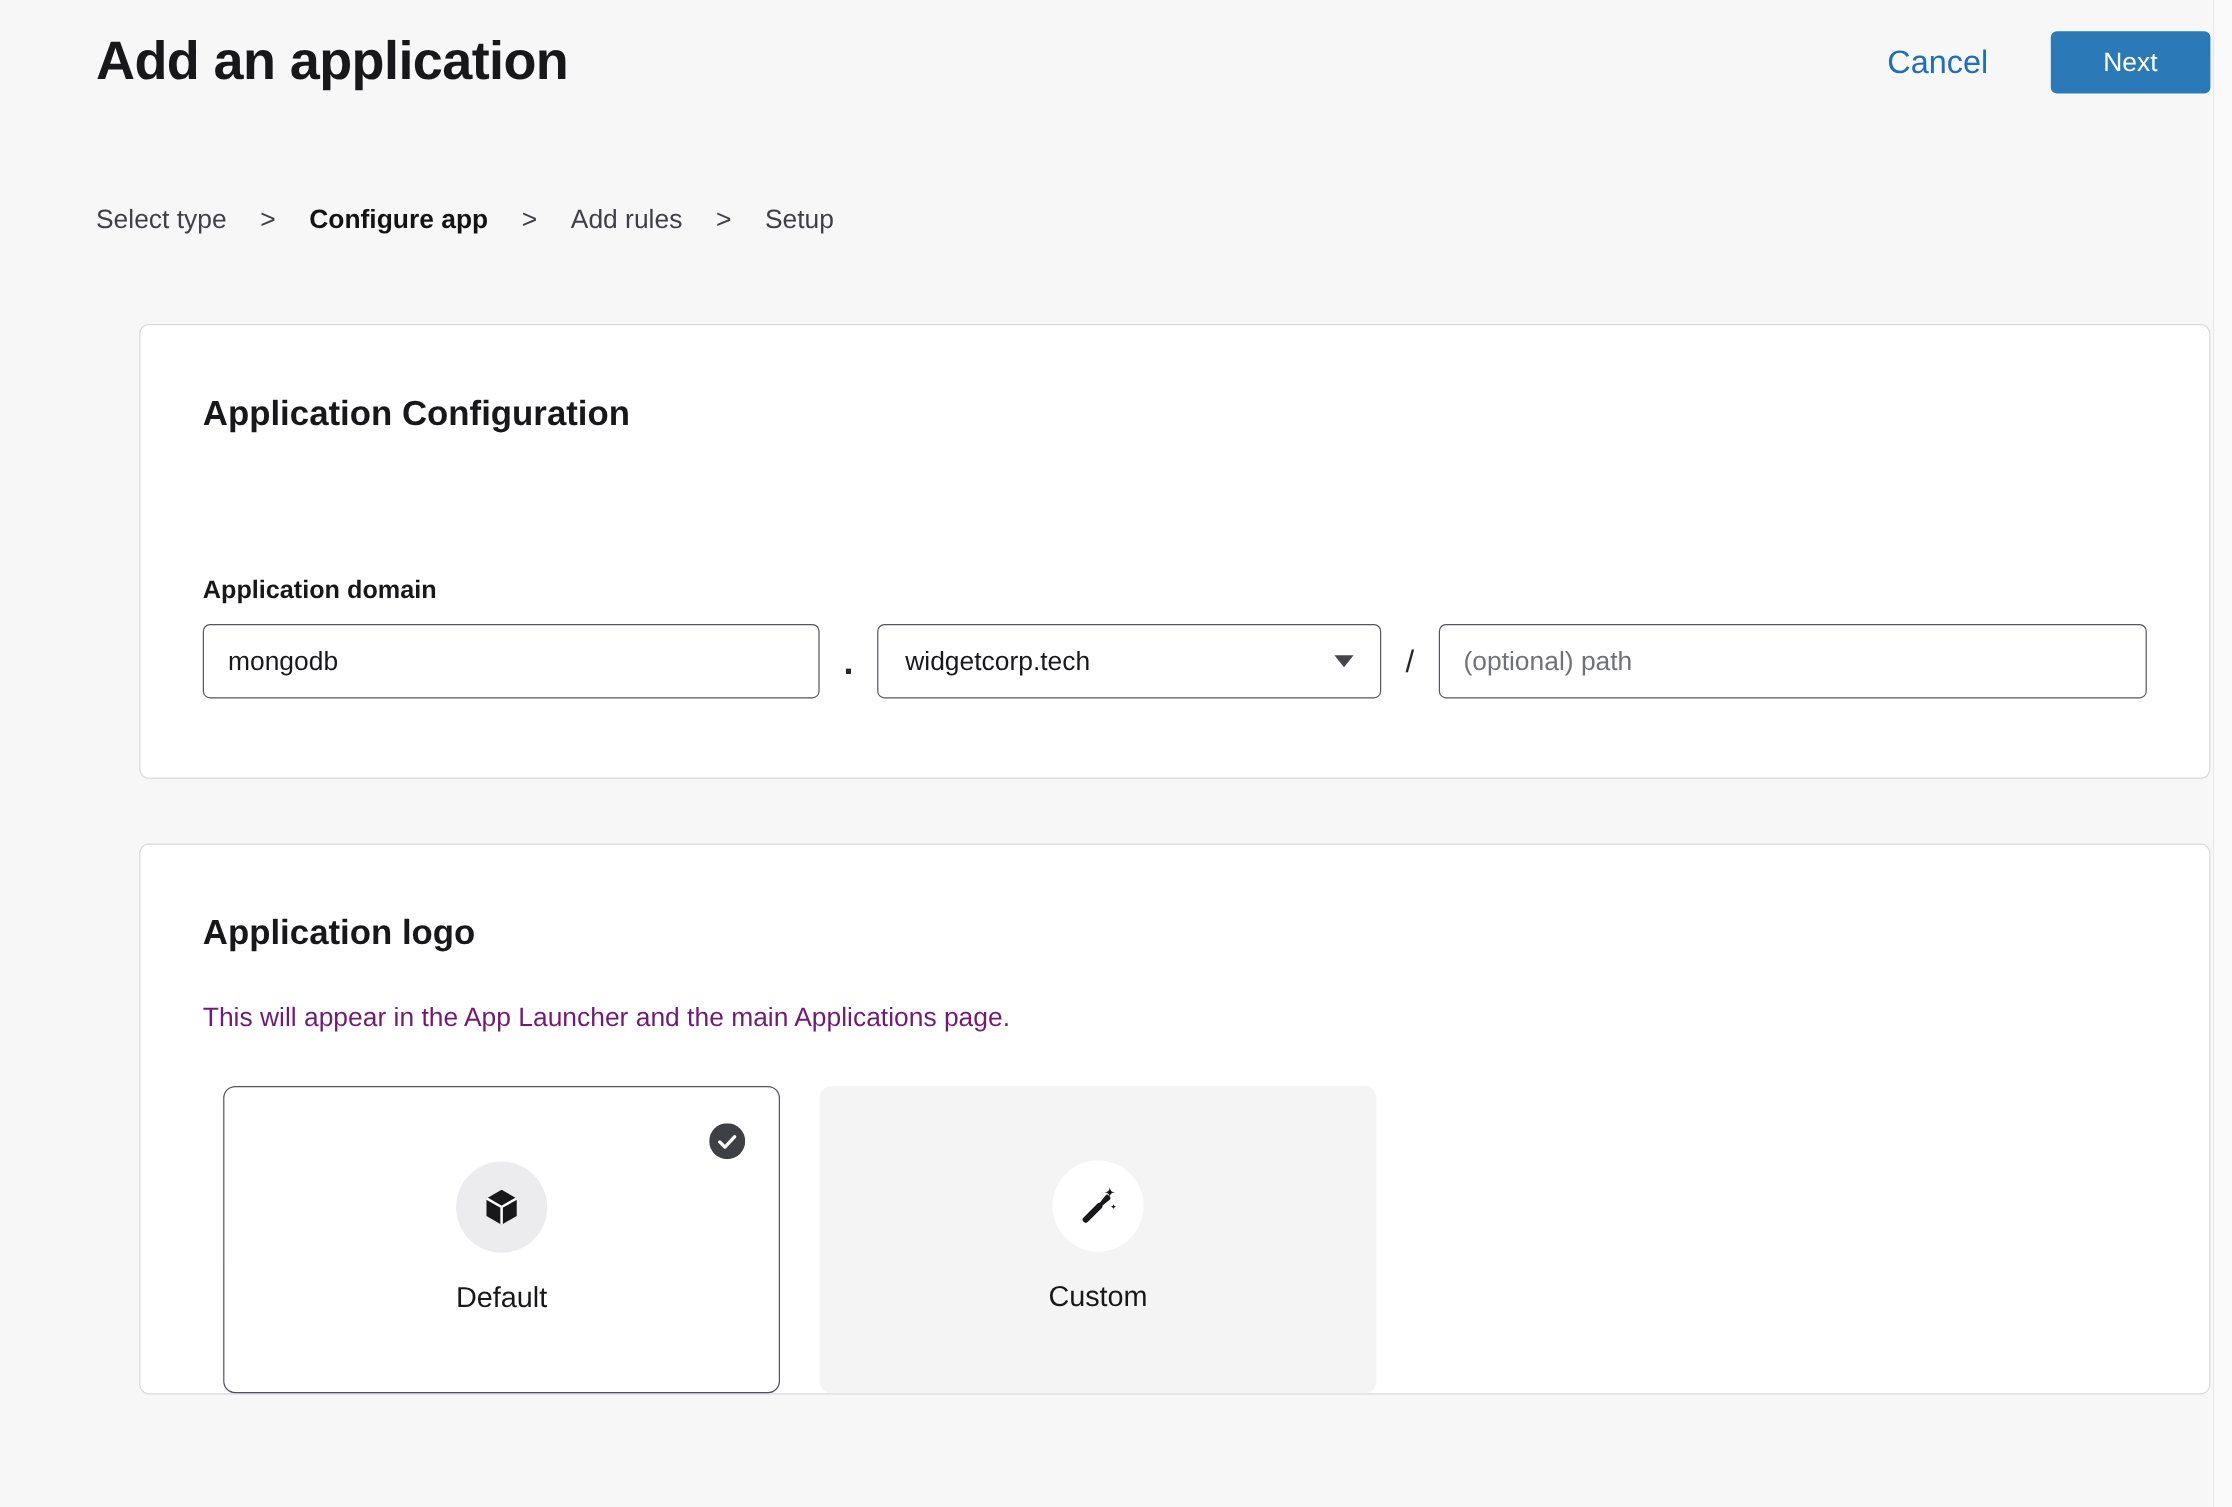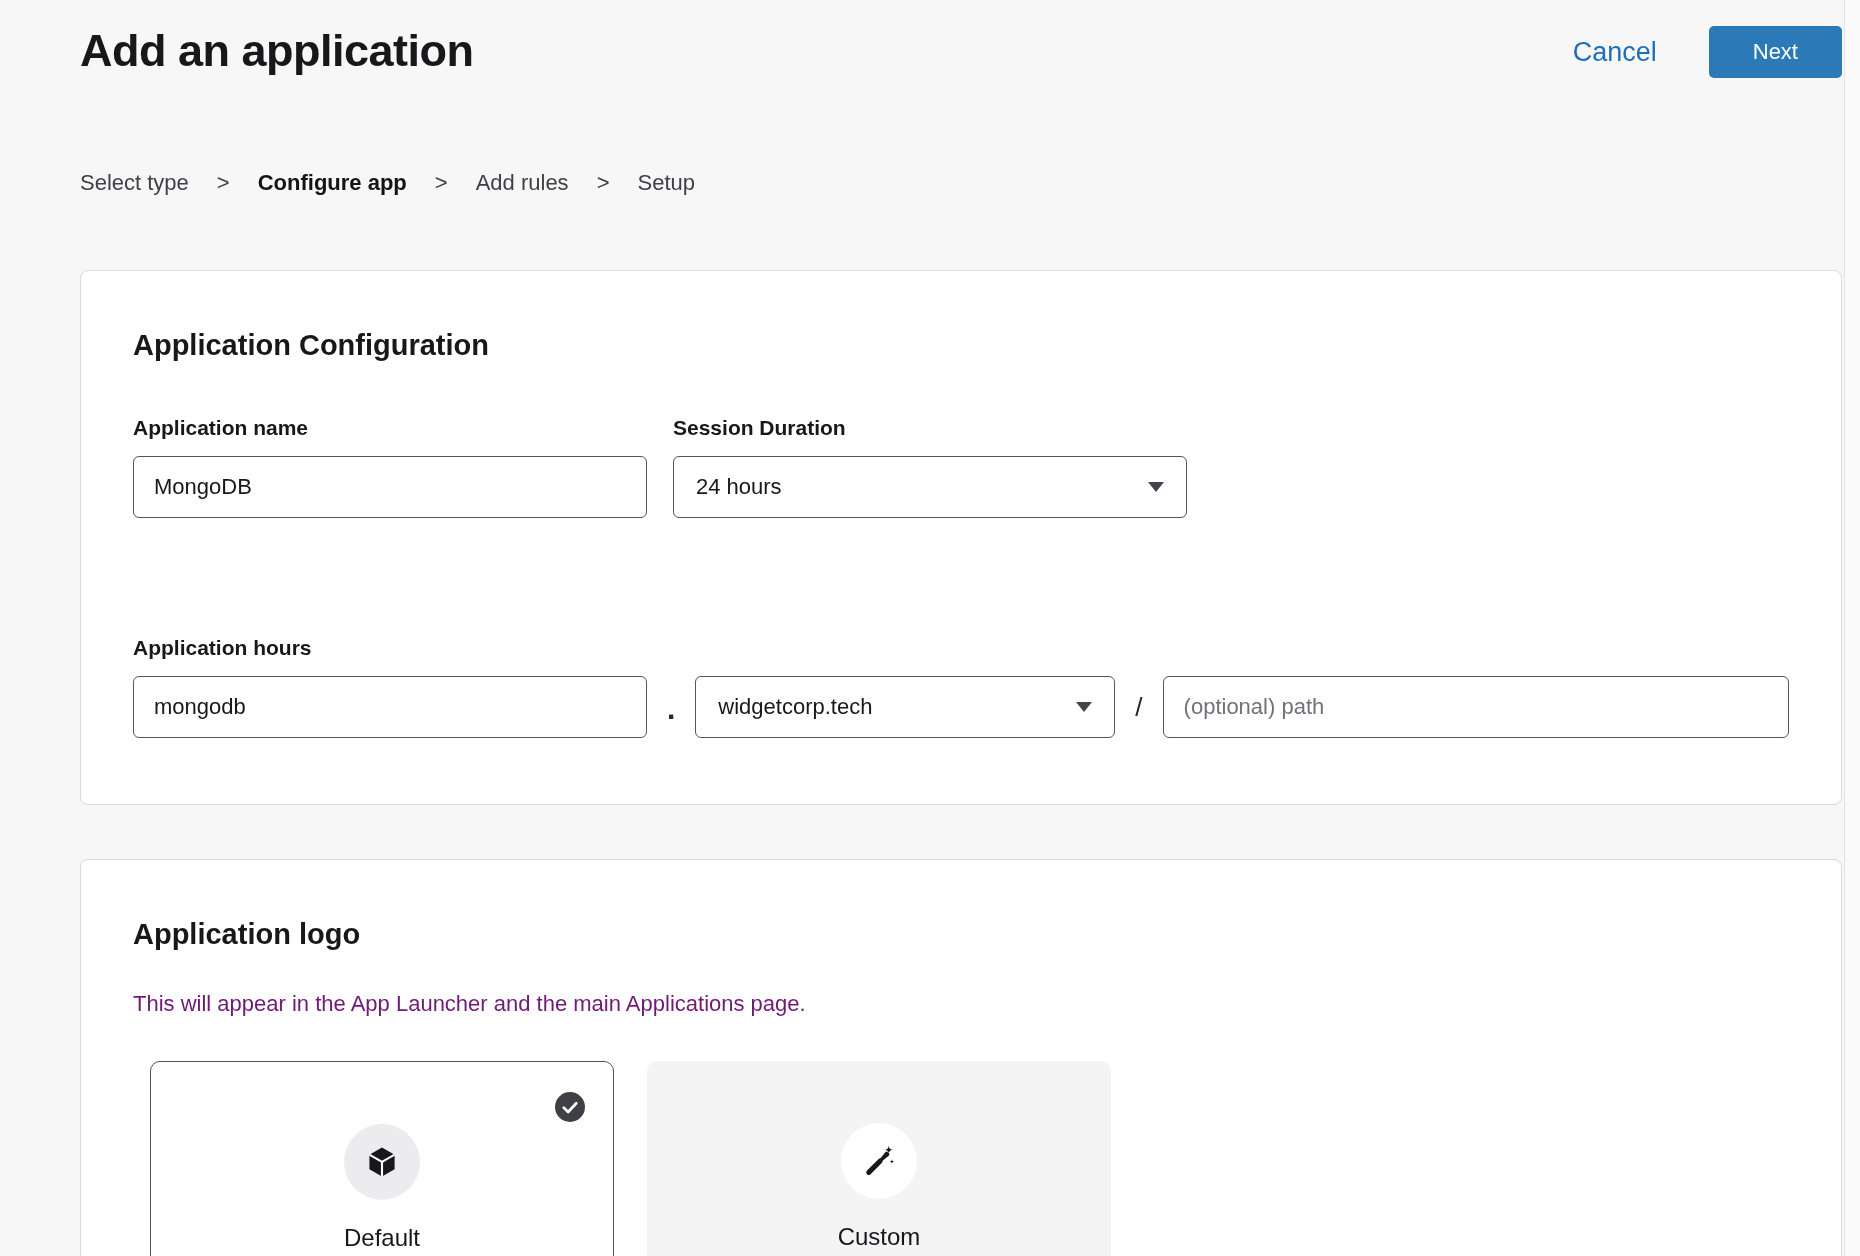--- a/index.html
+++ b/index.html
@@ -60,20 +60,21 @@
   .sep { color: var(--text_secondary, #3f3f46); }
 
   
   .card {
     margin-top: 74px;
     background: var(--card_bg, #ffffff);
     border: 1px solid var(--card_border, #d9d9de);
     border-radius: 8px;
     padding: 58px 52px 66px 52px;
     box-sizing: border-box;
+    margin-left: 36px;
   }
   .card.logo-card { margin-top: 54px; padding-bottom: 0; }
   .card-heading {
     margin: 0;
     font-size: 29px;
     font-weight: 700;
     color: var(--text_primary, #18181b);
   }
 
   
@@ -206,36 +207,23 @@
     <span class="step current">Configure app</span>
     <span class="sep">&gt;</span>
     <span class="step">Add rules</span>
     <span class="sep">&gt;</span>
     <span class="step">Setup</span>
   </nav>
 
   <section class="card">
     <h2 class="card-heading">Application Configuration</h2>
 
-    <div class="form-row">
-      <div class="field">
-        <label>Application name</label>
-        <input type="text" class="text-input w514" value="MongoDB" style="">
-      </div>
-      <div class="field">
-        <label>Session Duration</label>
-        <div class="select w514">
-          <span>24 hours</span>
-          <span class="caret"></span>
-        </div>
-      </div>
-    </div>
 
     <div class="domain-group">
-      <label>Application hours</label>
+      <label>Application domain</label>
       <div class="domain-row">
         <input type="text" class="text-input w514" value="mongodb" style="">
         <span class="sep-char dot">.</span>
         <div class="select">
           <span>widgetcorp.tech</span>
           <span class="caret"></span>
         </div>
         <span class="sep-char">/</span>
         <input type="text" class="text-input path" placeholder="(optional) path" style="">
       </div>

